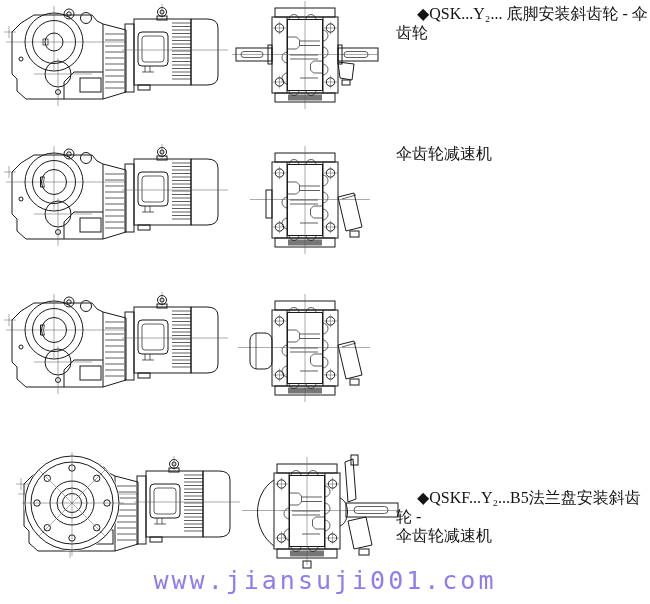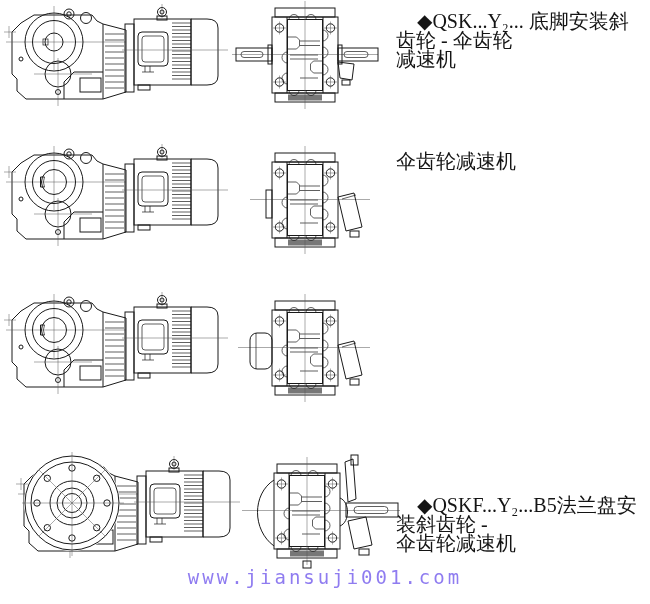--- a/index.html
+++ b/index.html
@@ -7,27 +7,27 @@
     position:relative;width:650px;height:604px;background:#ffffff;overflow:hidden;
     font-family:"Liberation Serif","DejaVu Serif",serif;color:#1a1a1a;
   }
   svg{display:block;}
   svg .ln{stroke:#1a1a1a;stroke-width:1;fill:none;}
   svg .thin{stroke:#1a1a1a;stroke-width:0.7;fill:none;}
   svg .cl{stroke:#555555;stroke-width:0.5;fill:none;}
   svg .shade{fill:#777777;stroke:none;}
   svg .wh{fill:#ffffff;stroke:none;}
   .drawing{position:absolute;}
-  .desc{position:absolute;left:396px;width:252px;font-size:20px;line-height:19px;color:#141414;margin-top:8px;}
+  .desc{position:absolute;left:396px;width:252px;font-size:16px;line-height:19px;color:#141414;}
   .desc .l1{text-indent:21px;}
   .desc .l2{text-indent:0;}
   .watermark{
     position:absolute;left:0;top:566px;width:100%;text-align:center;
     font-family:"DejaVu Sans Mono","Liberation Mono",monospace;
-    font-size:19px;letter-spacing:3px;color:#8f7cf0;
+    font-size:25px;letter-spacing:3px;color:#8f7cf0;
   }
 </style>
 </head>
 <body>
 
 <div class="page">
 
   <svg width="0" height="0" style="position:absolute" aria-hidden="true">
     <defs>
       <g id="g-side-box">
@@ -110,21 +110,20 @@
       <rect class="thin" x="114" y="51.5" width="24" height="6" rx="3"></rect>
     </g>
     <g>
       <path class="ln" d="M108,62 L124,64 L122,80 L110,78 Z"></path>
       <rect class="ln" x="112" y="80" width="8" height="5"></rect>
     </g>
   </svg>
 
   <div class="desc" style="top:4px">
     <div class="l1">◆QSK...Y₂... 底脚安装斜齿轮 - 伞齿轮</div>
-    <div class="l2">减速机</div>
   </div>
 
   <svg class="drawing" style="left:4px;top:142px" width="230" height="112" viewBox="0 0 230 112">
     <use href="#g-side-box"></use>
     <use href="#g-side-motor"></use>
     <use href="#g-hub-rings"></use>
     <g>
       <circle class="ln" cx="50" cy="40" r="12.5"></circle>
       <path class="ln" d="M40.5,35 h-4 v10 h4"></path>
       <path class="thin" d="M40.5,35 a12.5,12.5 0 0 0 0,10"></path>

